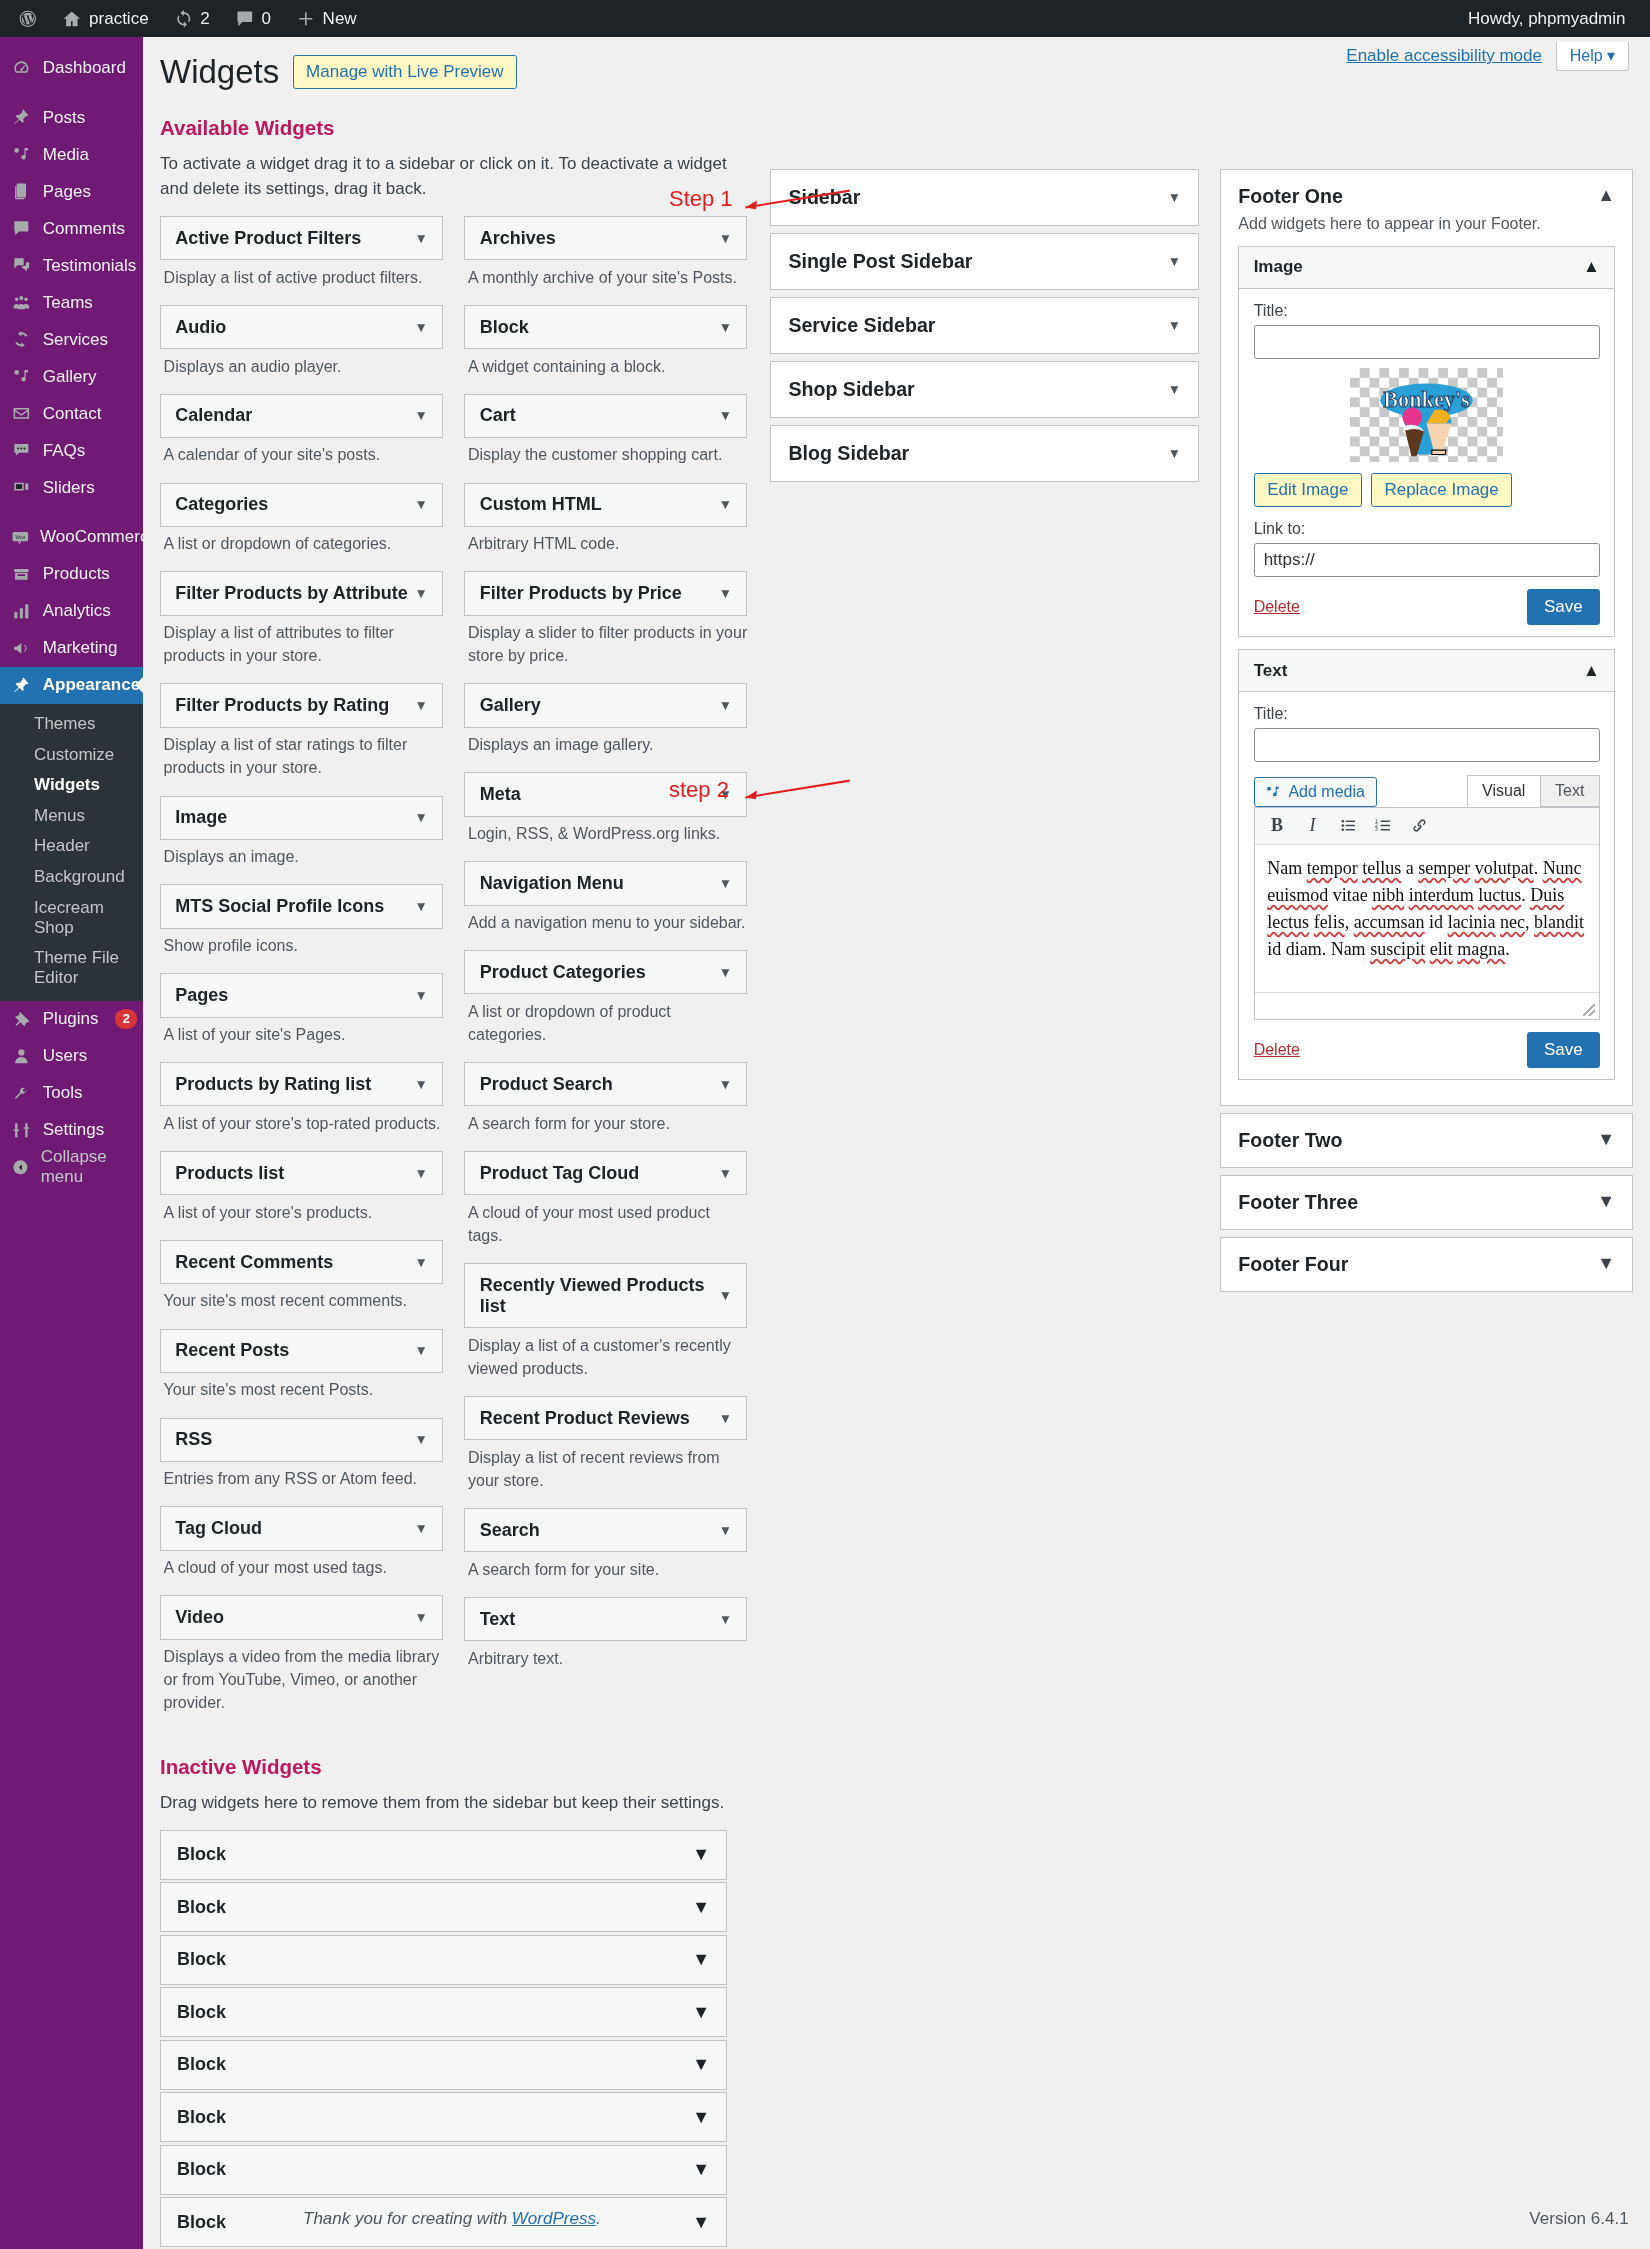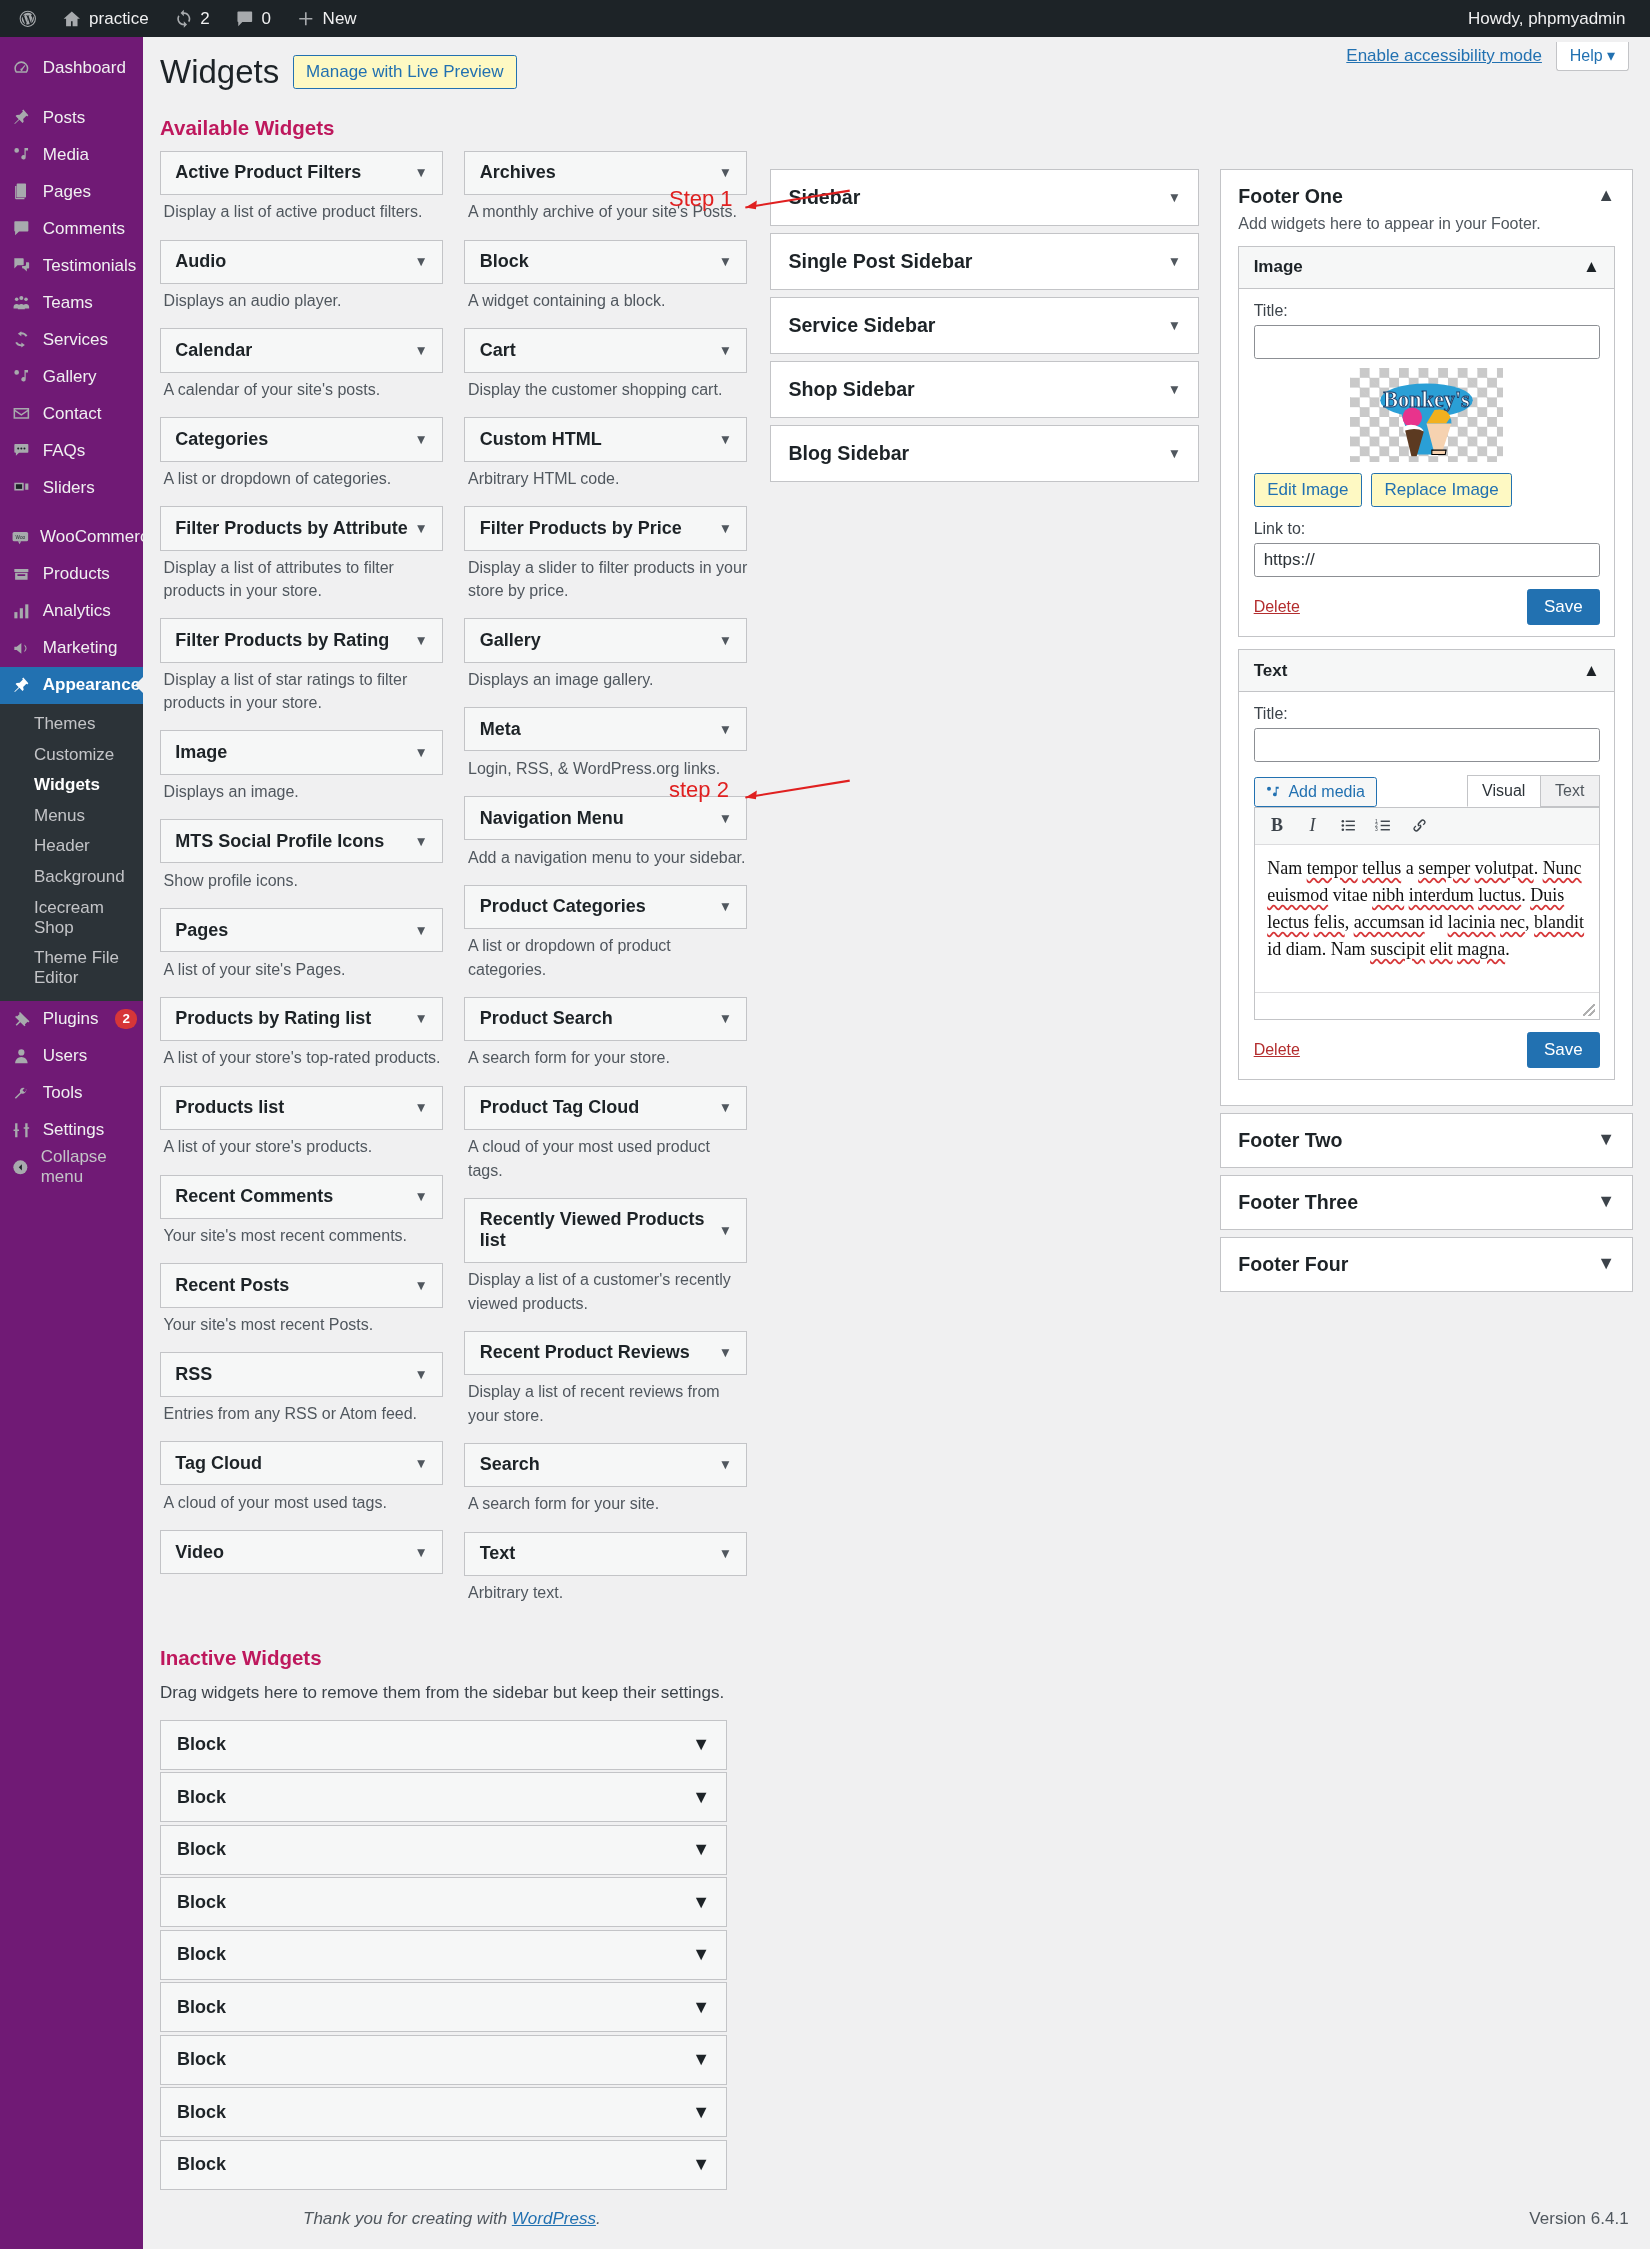--- a/index.html
+++ b/index.html
@@ -473,20 +473,21 @@
   <div class="page-head">
     <span class="page-title">Widgets</span>
     <span class="btn">Manage with Live Preview</span>
   </div>
 
   <div class="content">
     <div class="cols">
 
       <div class="col-left">
         <h2 class="sec">Available Widgets</h2>
+        <p class="sec-desc">To activate a widget drag it to a sidebar or click on it. To deactivate a widget and delete its settings, drag it back.</p>
         <div class="aw-grid">
           <div class="aw-col" id="aw-left">
               <div class="widget-box">
                 <span>Active Product Filters</span>
                 <span class="arrow">▼</span>
               </div>
               <div class="aw-desc">Display a list of active product filters.</div>
               <div class="widget-box">
                 <span>Audio</span>
                 <span class="arrow">▼</span>
@@ -554,20 +555,21 @@
               <div class="aw-desc">Entries from any RSS or Atom feed.</div>
               <div class="widget-box">
                 <span>Tag Cloud</span>
                 <span class="arrow">▼</span>
               </div>
               <div class="aw-desc">A cloud of your most used tags.</div>
               <div class="widget-box">
                 <span>Video</span>
                 <span class="arrow">▼</span>
               </div>
+              <div class="aw-desc">Displays a video from the media library or from YouTube, Vimeo, or another provider.</div>
             </div>
           <div class="aw-col" id="aw-right">
               <div class="widget-box">
                 <span>Archives</span>
                 <span class="arrow">▼</span>
               </div>
               <div class="aw-desc">A monthly archive of your site's Posts.</div>
               <div class="widget-box">
                 <span>Block</span>
                 <span class="arrow">▼</span>

